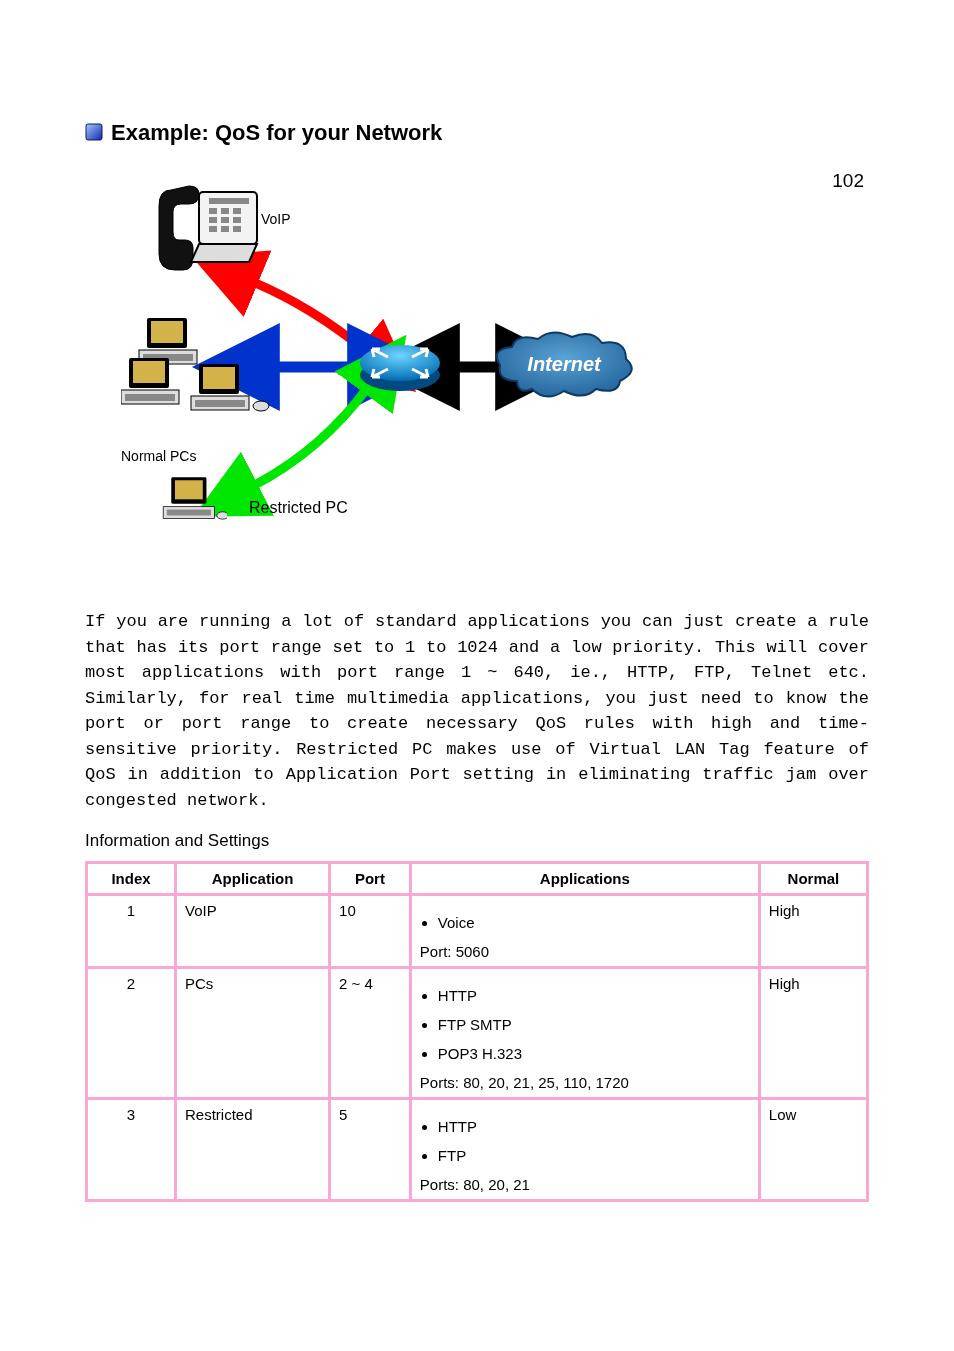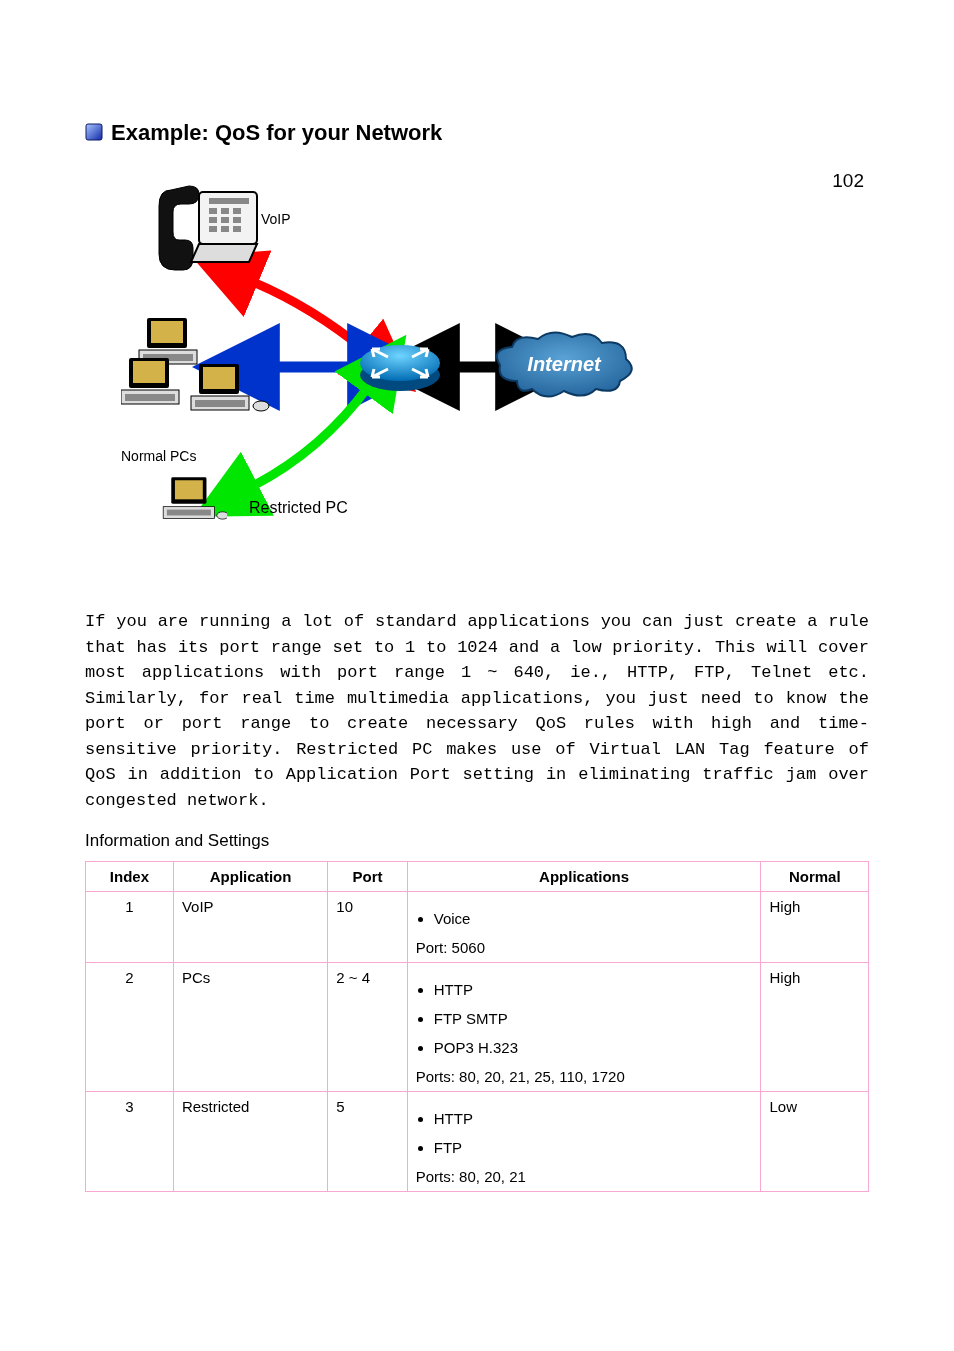--- a/index.html
+++ b/index.html
@@ -105,21 +105,21 @@
     font-size: 17px;
     font-weight: normal;
   }
   .data-table {
     margin-top: 10px;
     border-collapse: collapse;
     width: 100%;
     font-size: 15px;
   }
   .data-table th, .data-table td {
-    border: 1px solid #f9a8d4;
+    border: 3px solid #f9a8d4;
     padding: 6px 8px;
     text-align: left;
     vertical-align: top;
   }
   .data-table th { font-weight: bold; text-align:center; }
   .data-table td:first-child { text-align:center; font-weight: normal; }
   .data-table td:last-child { text-align:left; }
   .apps-list { list-style: disc; margin:4px 0 4px 18px; padding:0;}
   .apps-list li { margin:12px 0; }
   .pc-svg { width:66px; height:60px; }

